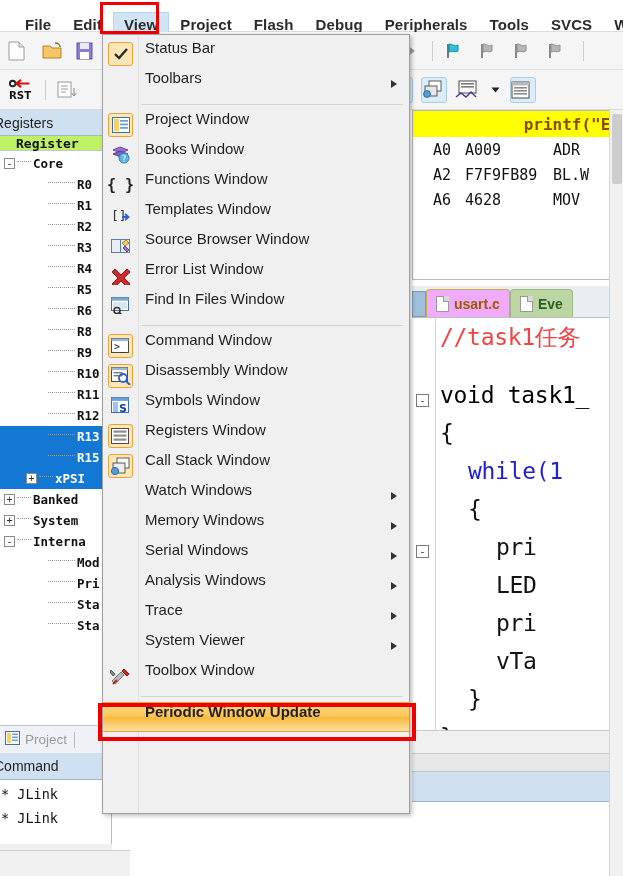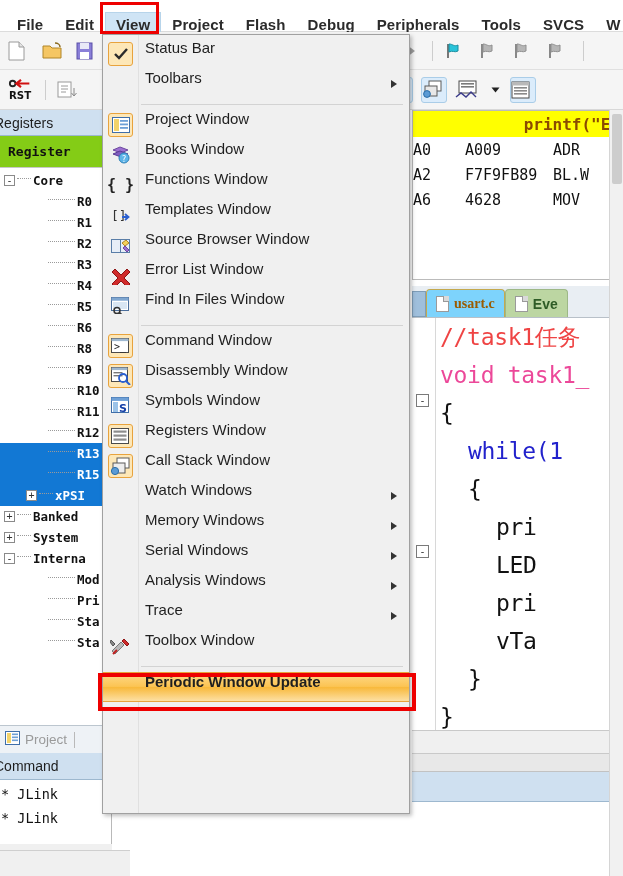--- a/index.html
+++ b/index.html
@@ -12,21 +12,21 @@
     position: relative;
   }
   #root { position:relative; width:623px; height:876px; overflow:hidden; background:#f0f0f0; }
 
   
   .menubar {
     position:absolute; left:0; top:0; width:623px; height:32px;
     background:#ffffff;
     border-bottom:1px solid #dcdcdc;
   }
-  .menubar-inner { display:flex; align-items:center; height:48px; padding-left:6px; }
+  .menubar-inner { display:flex; align-items:center; height:48px; padding-left:6px;margin-left:8px; }
   .menu-item {
     font-size:15px; color:#2b2b2b; padding:4px 11px; white-space:nowrap;
     font-weight:600; letter-spacing:.1px;
   }
   .menu-item.active {
     background:#cfe4f5;
     border:1px solid #b7d4ea;
     padding:3px 10px;
   }
   .menu-item.cut { overflow:hidden; }
@@ -55,22 +55,22 @@
   .left-panel {
     position:absolute; left:0; top:110px; width:112px; height:615px;
     background:#ffffff; border-right:1px solid #b9b9b9;
   }
   .panel-tabhead {
     height:26px; background:#cfe0f0; border-bottom:1px solid #9db8cf;
     display:flex; align-items:center; padding-left:2px;
   }
   .panel-tabhead .ttl { font-size:14px; color:#1d1d1d; white-space:nowrap; margin-left:-8px; }
   .col-head {
-    height:32px; background:#84cc16; border-bottom:1px solid #c8c8c8;
-    display:flex; align-items:center; padding-left:8px;
+    height:15px; background:#bef264; border-bottom:1px solid #c8c8c8;
+    display:flex; align-items:center; padding-left:16px;
   }
   .col-head .ch { font-family:"DejaVu Sans Mono", monospace; font-size:13px; font-weight:bold; color:#111; }
   .tree { padding:2px 0 0 0; font-family:"DejaVu Sans Mono", monospace; font-size:12.5px; color:#111; }
   .trow { height:21px; display:flex; align-items:center; position:relative; white-space:nowrap; }
   .trow .lbl { font-weight:bold; }
   .trow.sel { background:#1278d4; }
   .trow.sel .lbl { color:#ffffff; }
   .expander {
     width:11px; height:11px; border:1px solid #8a8a8a; background:#fff;
     display:inline-flex; align-items:center; justify-content:center;
@@ -109,34 +109,34 @@
   }
   .disasm .hl {
     background:#ffff00; height:26px; display:flex; align-items:center; justify-content:flex-end;
     font-family:"DejaVu Sans Mono", monospace; font-size:16px; color:#8a4b00; padding-right:2px;
     white-space:nowrap; font-weight:bold;
   }
   .dl {
     height:25px; display:flex; align-items:center;
     font-family:"DejaVu Sans Mono", monospace; font-size:15px; color:#111; white-space:nowrap;
   }
-  .dl .addr { width:52px; }
+  .dl .addr { width:52px;padding-left:20px; }
   .dl .code { width:88px; }
   .dl .mn { }
 
   .editor-tabs {
     position:absolute; left:300px; top:176px; width:211px; height:32px;
     background:#e9eef3; border-bottom:1px solid #b8c0c8; display:flex; align-items:flex-end;
   }
   .etab {
     height:28px; display:flex; align-items:center; gap:5px; padding:0 9px;
     border:1px solid #c4a94f; border-bottom:none; border-radius:4px 4px 0 0;
     font-size:14px; color:#9a5b00; font-weight:bold; white-space:nowrap;
   }
-  .etab.a { background:#7dd3fc;font-family:Liberation Serif, serif; }
+  .etab.a { background:#f0abfc; }
   .etab.b { background:#bcd6a2; border-color:#9db887; color:#2e5c26; }
   .doc-ico {
     width:13px; height:16px; background:#ffffff; border:1px solid #9a9a9a;
     position:relative; flex:none;
   }
   .doc-ico:after {
     content:""; position:absolute; right:-1px; top:-1px; width:5px; height:5px;
     background:#d9d9d9; border-left:1px solid #9a9a9a; border-bottom:1px solid #9a9a9a;
   }
 
@@ -147,21 +147,21 @@
   .cgutter {
     position:absolute; left:0; top:0; width:24px; height:100%;
     background:#ffffff; border-right:1px solid #d8d8d8;
   }
   .cline {
     height:38px; display:flex; align-items:center;
     font-family:"DejaVu Sans Mono", monospace; font-size:23px; white-space:nowrap;
     padding-left:28px; letter-spacing:-.3px;
   }
   .c-comment { color:#ef4444; }
-  .c-kw { color:#ec4899; }
+  .c-kw { color:#000000;margin-top:20px; }
   .c-kw2 { color:#2222cc; }
   .c-plain { color:#111111; }
 
   .status-strip {
     position:absolute; left:300px; top:620px; width:211px; height:24px;
     background:#f0f0f0; border-top:1px solid #c9c9c9; border-bottom:1px solid #c9c9c9;
   }
   .midsplit {
     position:absolute; left:300px; top:644px; width:211px; height:18px; background:#e8e8e8;
     border-bottom:1px solid #c2c2c2;
@@ -801,20 +801,25 @@
           <span class="ico"></span>
           <span>Analysis Windows</span>
           <span class="arrow"></span>
         </div>
         <div class="dd-item">
           <span class="ico"></span>
           <span>Trace</span>
           <span class="arrow"></span>
         </div>
         <div class="dd-item">
+          <span class="ico"></span>
+          <span>System Viewer</span>
+          <span class="arrow"></span>
+        </div>
+        <div class="dd-item">
           <span class="ico">
             <span style="display: flex; align-items: center; justify-content: center;">
               <svg width="21" height="19" viewBox="0 0 21 19">
                 <path d="M2 14l9-9 3 3-9 9z" fill="#b9b9b9" stroke="#7a7a7a"></path>
                 <path d="M1 3l4 4-2 2-3-4z" fill="#888" stroke="#555"></path>
                 <path d="M14 2l5 5-2 2-5-5z" fill="#d02b2b" stroke="#8e1414"></path>
                 <path d="M3 17l4-4" stroke="#c02020" stroke-width="2"></path>
               </svg>
             </span>
           </span>

